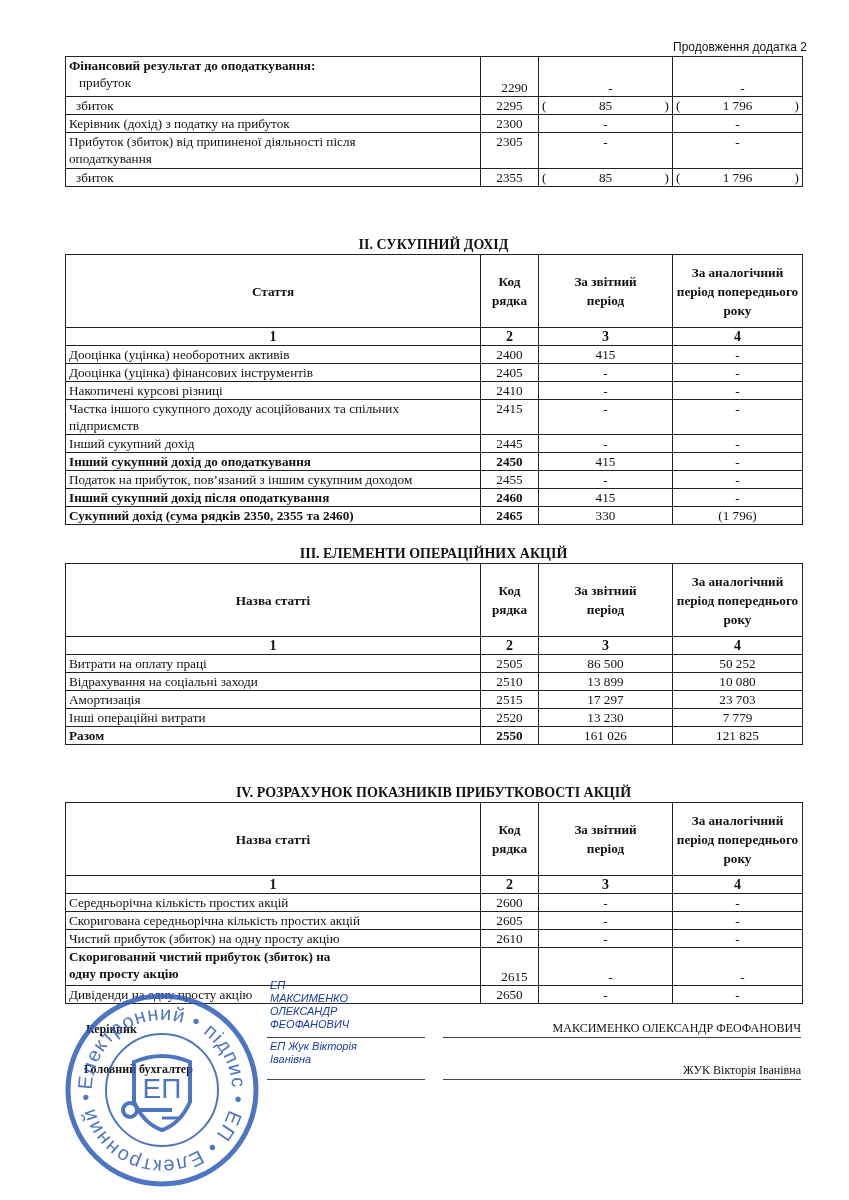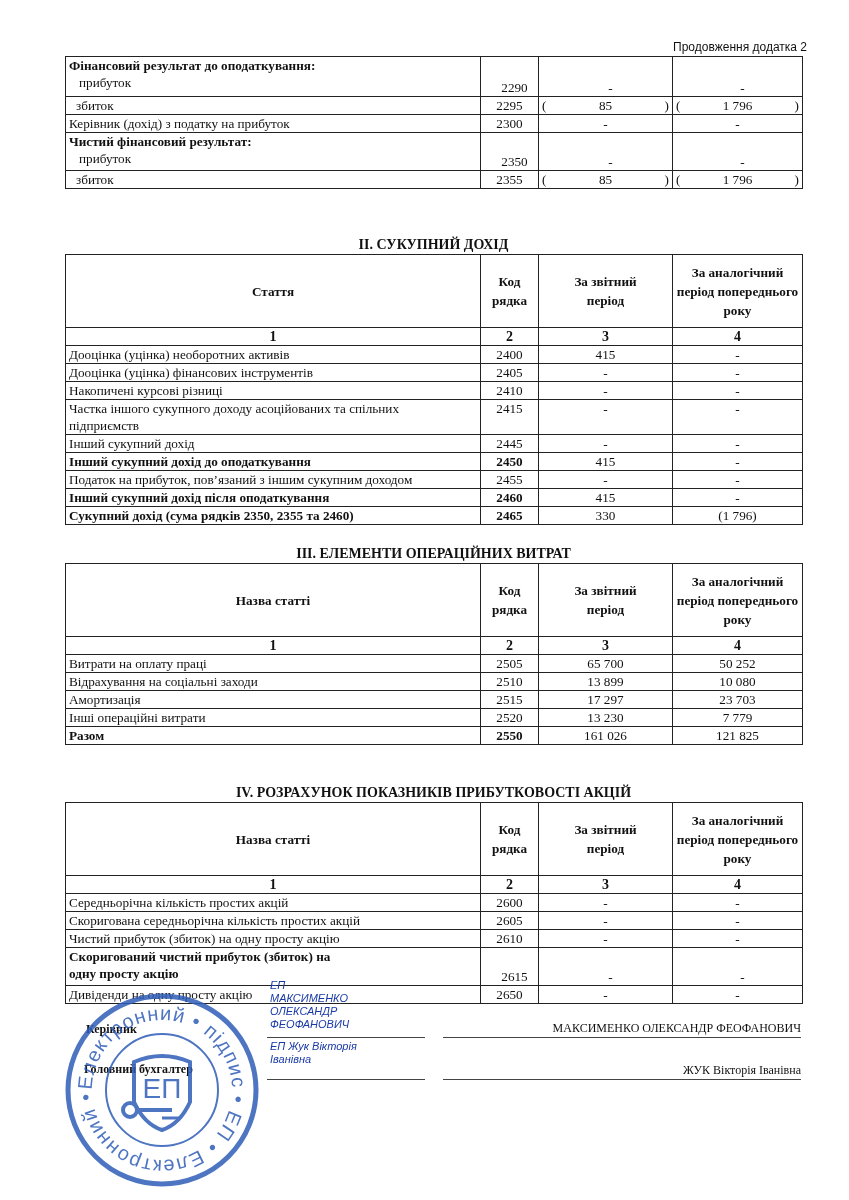--- a/index.html
+++ b/index.html
@@ -64,28 +64,25 @@
             <span>)</span>
           </div>
         </td>
   </tr>
   <tr>
     <td>Керівник (дохід) з податку на прибуток</td>
     <td class="code">2300</td>
     <td class="val">-</td>
     <td class="val">-</td>
   </tr>
-  <tr style="height:38px;">
-    <td>
-      <div class="b">Чистий фінансовий результат:</div>
-      <div class="indent">прибуток</div>
-    </td>
-    <td class="code bottom">2350</td>
-    <td class="val bottom">-</td>
-    <td class="val bottom">-</td>
+  <tr style="height:36px;">
+    <td style="padding-right:80px;">Прибуток (збиток) від  припиненої діяльності після оподаткування</td>
+    <td class="code">2305</td>
+    <td class="val">-</td>
+    <td class="val">-</td>
   </tr>
   <tr>
     <td class="indent">збиток</td>
     <td class="code">2355</td>
     <td>
           <div class="paren">
             <span>(</span>
             <span class="mid">85</span>
             <span>)</span>
           </div>
@@ -172,21 +169,21 @@
       </tr>
   <tr>
         <td class="b">Сукупний дохід (сума рядків 2350, 2355 та 2460)</td>
         <td class="code b">2465</td>
         <td class="val">330</td>
         <td class="val">(1 796)</td>
       </tr>
 </tbody>
   </table>
 
-<div class="abs sect-title" style="top:546px;">III. ЕЛЕМЕНТИ ОПЕРАЦІЙНИХ ВИТРАТ</div>
+<div class="abs sect-title" style="top:546px;">III. ЕЛЕМЕНТИ ОПЕРАЦІЙНИХ АКЦІЙ</div>
 <table style="top:563px;">
   <colgroup>
       <col class="c1">
       <col class="c2">
       <col class="c3">
       <col class="c4">
     </colgroup>
   <tbody>
       <tr class="hdr" style="height:73px;">
     <td>Назва статті</td>
@@ -196,21 +193,21 @@
   </tr>
   <tr class="num">
     <td>1</td>
     <td>2</td>
     <td>3</td>
     <td>4</td>
   </tr>
   <tr>
         <td>Витрати на оплату праці</td>
         <td class="code">2505</td>
-        <td class="val">65 700</td>
+        <td class="val">86 500</td>
         <td class="val">50 252</td>
       </tr>
   <tr>
         <td>Відрахування на соціальні заходи</td>
         <td class="code">2510</td>
         <td class="val">13 899</td>
         <td class="val">10 080</td>
       </tr>
   <tr>
         <td>Амортизація</td>

